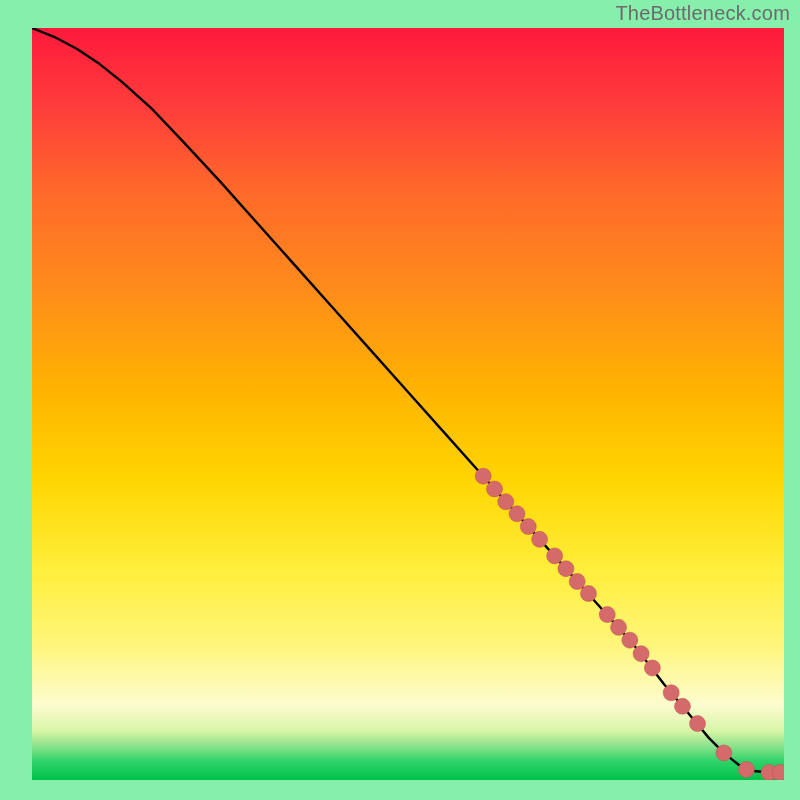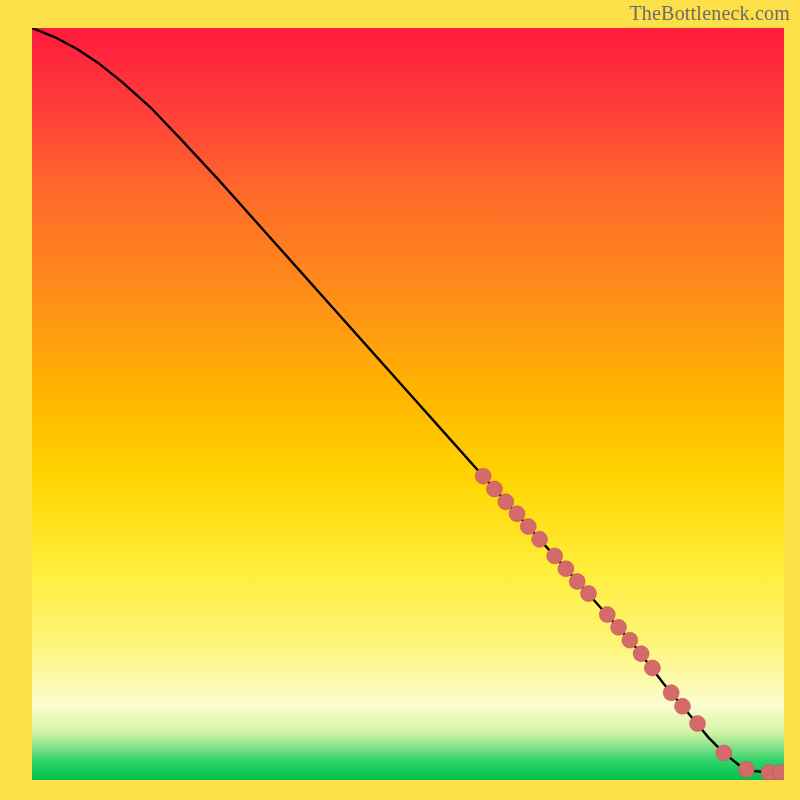--- a/index.html
+++ b/index.html
@@ -8,22 +8,21 @@
     width: 800px;
     height: 800px;
     background: #000;
     font-family: Arial, Helvetica, sans-serif;
     overflow: hidden;
   }
   .frame {
     position: relative;
     width: 800px;
     height: 800px;
-    background: #fde047;
-    font-family: Liberation Serif, serif;
+    background: #86efac;
   }
   .attribution {
     position: absolute;
     top: 2px;
     right: 10px;
     color: #6b6b6b;
     font-size: 20px;
     font-weight: 500;
     letter-spacing: 0.2px;
   }

